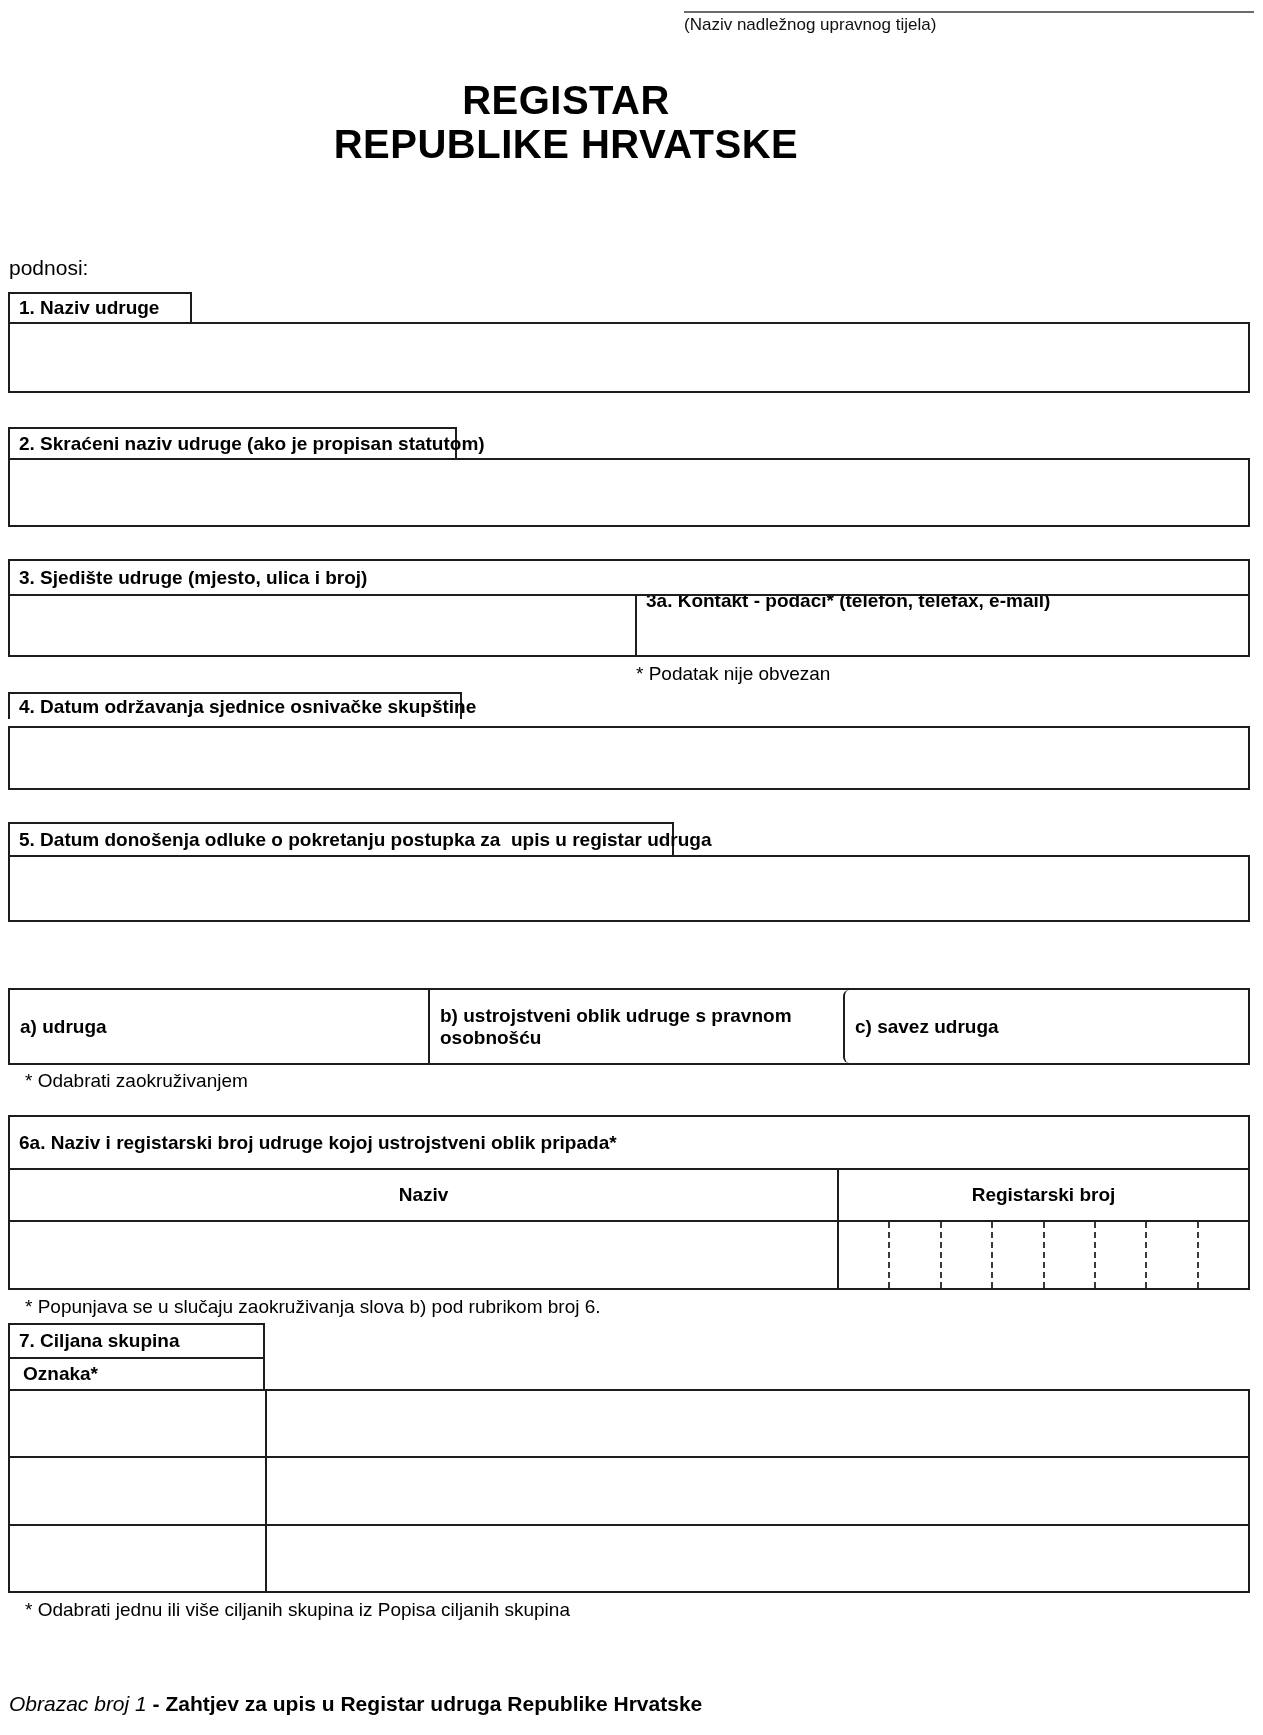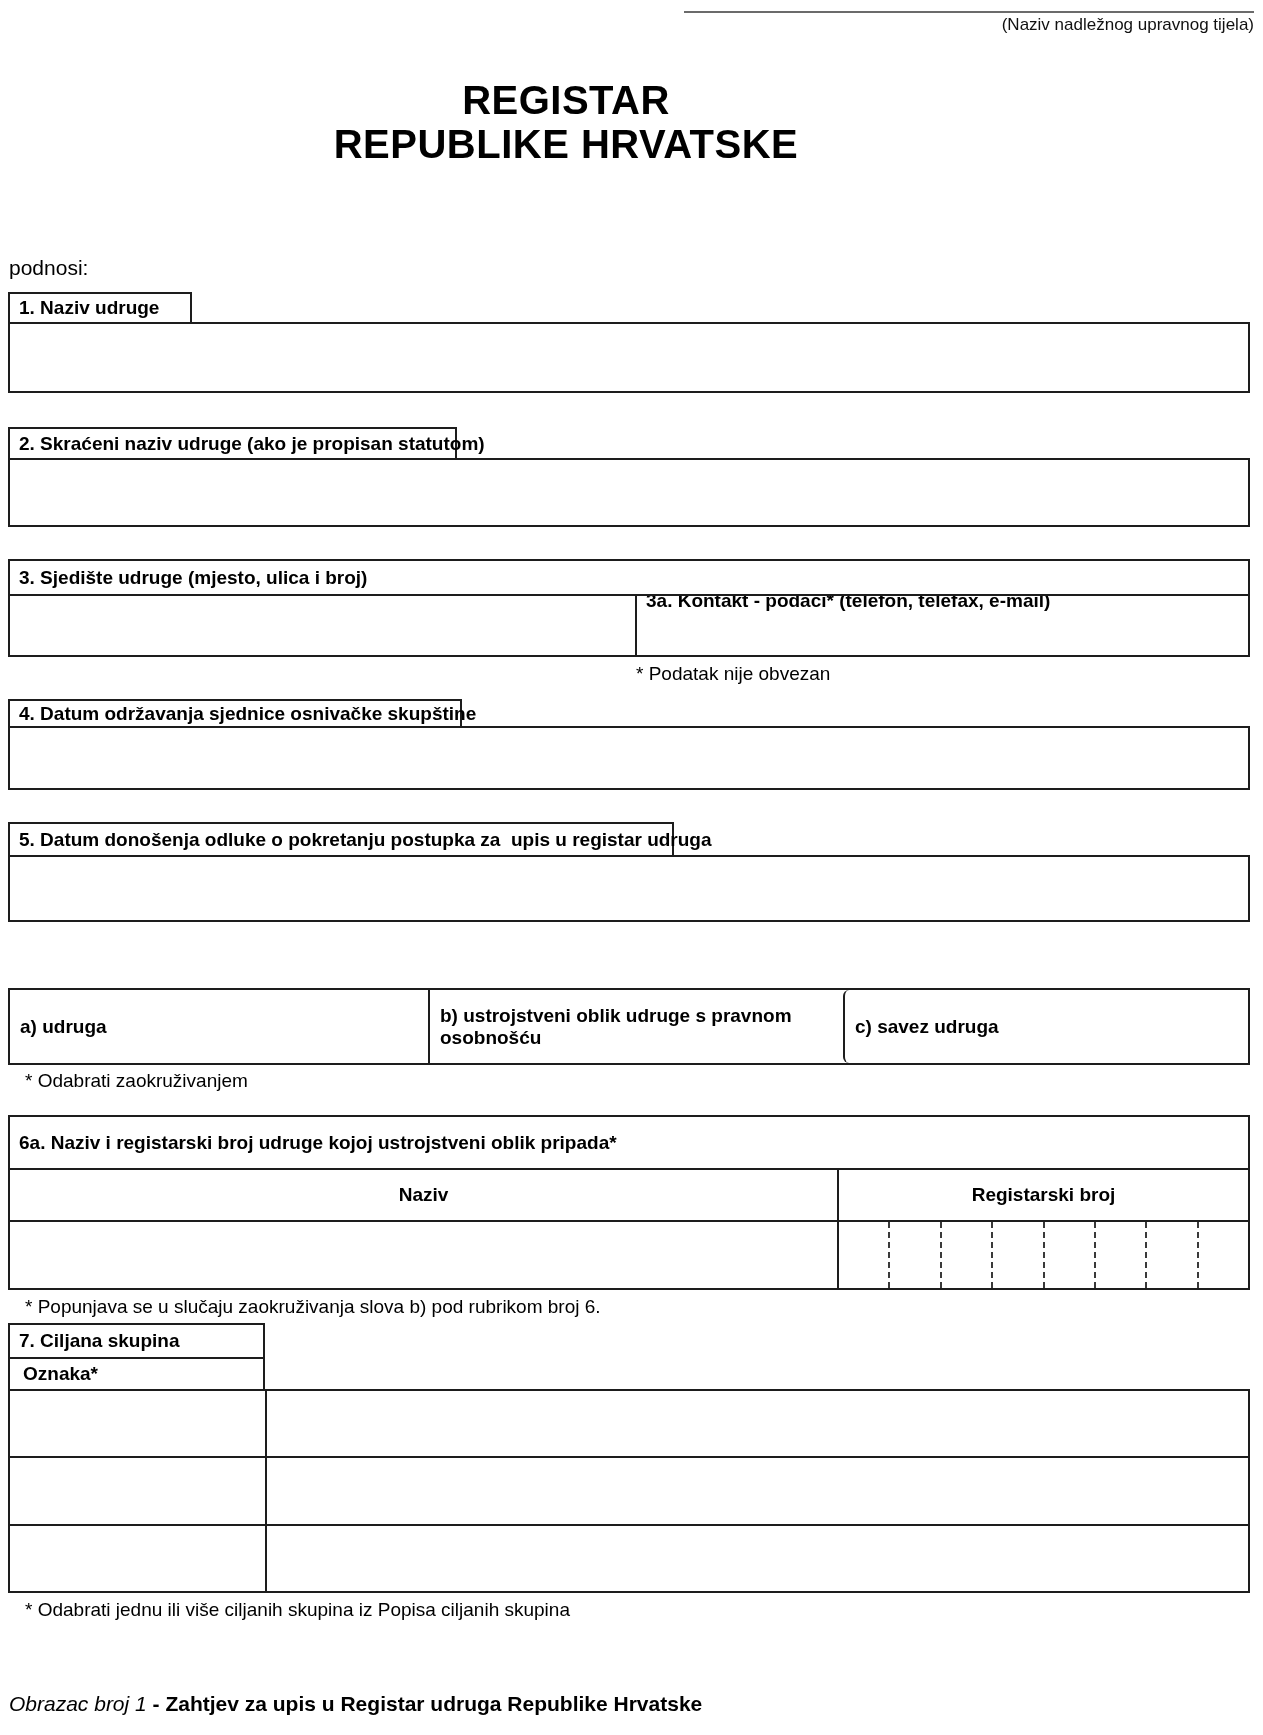--- a/index.html
+++ b/index.html
@@ -5,21 +5,21 @@
   html,body { margin:0; padding:0; background:#fff; }
   #page {
     position:relative; width:1263px; height:1735px; background:#ffffff;
     font-family:"Liberation Sans", sans-serif; color:#000;
     overflow:hidden;
   }
   .abs { position:absolute; box-sizing:border-box; }
 
   
   .auth-line { border-top:2px solid #6b6b6b; height:0; }
-  .auth-caption { font-size:17px; text-align:right; color:#111; }
+  .auth-caption { font-size:17px; text-align:left; color:#111; }
 
   
   .title { text-align:center; font-weight:bold; font-size:40px; line-height:44px; letter-spacing:0.5px; }
 
   .podnosi { font-size:21px; }
 
   
   .tab {
     border:2px solid #1d1d1d; border-bottom:none; background:#fff;
     display:flex; align-items:center; padding-left:9px;
@@ -83,21 +83,21 @@
       <div class="td hdr padc" style="width:625px;">3. Sjedište udruge (mjesto, ulica i broj)</div>
       <div class="td hdr padc" style="flex:1;margin-top:36px;">3a. Kontakt - podaci* (telefon, telefax, e-mail)</div>
     </div>
     <div class="tr">
       <div class="td padc" style="width:625px;"></div>
       <div class="td padc" style="flex:1;"></div>
     </div>
   </div>
   <div class="abs note" style="left:636px; top:663px;">* Podatak nije obvezan</div>
 
-  <div class="abs tab" style="left:8px; top:692px; width:454px; height:27px;margin-top:7px;">
+  <div class="abs tab" style="left:8px; top:692px; width:454px; height:27px;">
     <span>4. Datum održavanja sjednice osnivačke skupštine</span>
   </div>
   <div class="abs box padc" style="left:8px; top:726px; width:1242px; height:64px;"></div>
 
   <div class="abs tab" style="left:8px; top:822px; width:666px; height:33px;">
     <span>5. Datum donošenja odluke o pokretanju postupka za  upis u registar udruga</span>
   </div>
   <div class="abs box padc" style="left:8px; top:855px; width:1242px; height:67px;"></div>
 
   <div class="abs tab" style="left:8px; top:1011px; width:221px; height:33px;">

